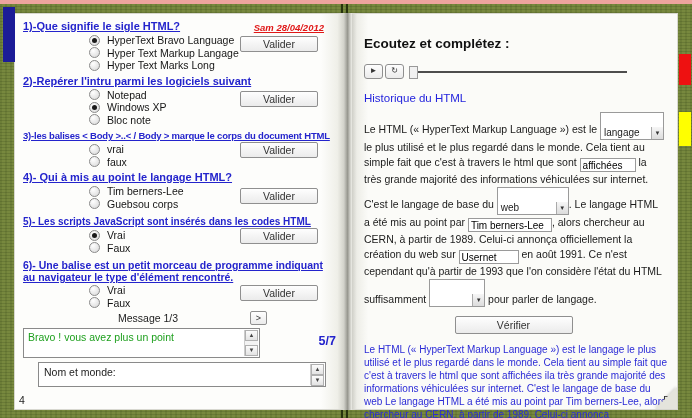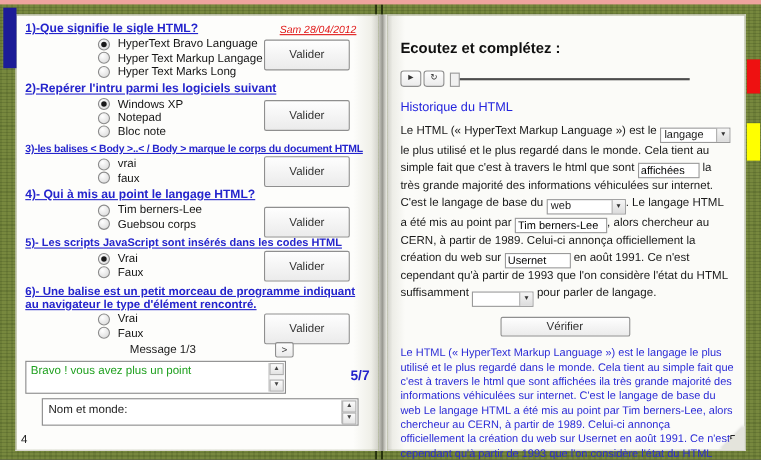--- a/index.html
+++ b/index.html
@@ -37,24 +37,24 @@
   .q5{margin-top:5px;margin-bottom:5px;}
   .q6 .q-head{font-size:10.5px;white-space:normal;width:312px;line-height:12px;}
   .opts{margin-left:66px;margin-top:1px;}
   .opt{display:flex;align-items:center;height:12.5px;font-size:10.5px;color:#151515;cursor:default;}
   .radio{position:relative;width:9px;height:9px;flex:none;margin-right:7px;border:1px solid #8a8a8a;
     border-radius:50%;background:radial-gradient(circle at 35% 30%,#fff,#d6d6d6);}
   .radio.checked::after{content:"";position:absolute;left:2px;top:2px;width:5px;height:5px;
     border-radius:50%;background:#1a1a1a;}
   .btn{box-sizing:border-box;border:1px solid #8f8f8f;border-radius:2px;color:#333;
     background:linear-gradient(#fefefe,#ebebeb);font-family:inherit;font-size:10.5px;}
-  .valider{position:absolute;right:18px;width:78px;height:28px;line-height:14px;padding:0;}
+  .valider{position:absolute;right:18px;width:78px;height:16px;line-height:14px;padding:0;}
   .q1 .valider{top:16px}.q2 .valider{top:16px}.q3 .valider{top:13px}
   .q4 .valider{top:17px}.q5 .valider{top:13px}.q6 .valider{top:26px}
-  .date{position:absolute;top:8px;right:20px;color:#e01818;font-weight:normal;font-style:italic;
+  .date{position:absolute;top:8px;right:20px;color:#e01818;font-weight:bold;font-style:italic;
     text-decoration:underline;font-size:9.5px;}
   .msg-row{position:relative;height:14px;margin-top:2px;font-size:10.5px;color:#222;}
   .msg-label{margin-left:95px;}
   .msg-next{position:absolute;right:69px;top:-1px;width:17px;height:14px;font-size:9px;line-height:11px;padding:0;}
   .msg-wrap{position:relative;margin-top:2px;}
   .msg-box{position:relative;width:237px;height:30px;box-sizing:border-box;border:1px solid #8a8a8a;background:#fff;}
   .msg-text{color:#1fa01f;font-size:10.5px;padding:2px 16px 0 4px;}
   .score{position:absolute;right:0;top:6px;color:#2323cc;font-weight:bold;font-size:12.5px;}
   .name-box{position:relative;margin:4px 0 0 15px;width:288px;height:25px;box-sizing:border-box;
     border:1px solid #8a8a8a;background:#fff;font-size:10.5px;color:#222;}
@@ -72,22 +72,22 @@
   .audio{display:flex;align-items:center;margin-top:12px;height:16px;}
   .abtn{width:19px;height:15px;border-radius:3px;font-size:8px;line-height:12px;padding:0;margin-right:2px;}
   .slider{position:relative;flex:1;height:15px;margin-left:3px;}
   .thumb{position:absolute;left:0;top:2px;width:7px;height:11px;border:1px solid #999;background:#f1f1f1;}
   .track{position:absolute;left:9px;right:36px;top:7px;height:2px;background:#4d4d4d;}
   .section-link{color:#2424dd;font-size:11.5px;margin-top:13px;}
   .cloze{margin-top:8px;width:302px;font-size:10.5px;line-height:14.5px;color:#1a1a1a;}
   .tfield{box-sizing:border-box;height:14px;border:1px solid #9a9a9a;background:#fff;font-family:inherit;
     font-size:10px;padding:0 2px;vertical-align:-3px;}
   .w56{width:56px}.w84{width:84px}.w60{width:60px}
-  .sel{display:inline-flex;box-sizing:border-box;height:14px;border:1px solid #9a9a9a;background:#fff;
-    vertical-align:-3px;align-items:center;cursor:default;}
+  .sel{display:inline-flex;box-sizing:border-box;height:28px;border:1px solid #9a9a9a;background:#fff;
+    vertical-align:-3px;align-items:flex-end;cursor:default;}
   .sel-text{flex:1;padding:0 3px;font-size:10px;line-height:12px;white-space:nowrap;overflow:hidden;}
   .sel-btn{width:11px;border-left:1px solid #aaa;background:linear-gradient(#f6f6f6,#dcdcdc);
     font-size:6px;line-height:12px;text-align:center;color:#333;}
   .sw64{width:64px}.sw72{width:72px}.sw56{width:56px}
   .verify{display:block;margin:9px auto 0;width:118px;height:18px;line-height:16px;padding:0;}
   .answer{margin-top:9px;width:304px;color:#2b2bd6;font-size:10px;line-height:13px;}
 </style>
 </head>
 <body>
 
@@ -119,26 +119,26 @@
             <span>Hyper Text Marks Long</span>
           </div>
         </div>
         <button class="btn valider">Valider</button>
       </div>
 
       <div class="q q2">
         <div class="q-head">2)-Repérer l'intru parmi les logiciels suivant</div>
         <div class="opts">
           <div class="opt">
+            <span class="radio"></span>
+            <span>Notepad</span>
+          </div>
+          <div class="opt">
             <span class="radio checked"></span>
             <span>Windows XP</span>
-          </div>
-          <div class="opt">
-            <span class="radio"></span>
-            <span>Notepad</span>
           </div>
           <div class="opt">
             <span class="radio"></span>
             <span>Bloc note</span>
           </div>
         </div>
         <button class="btn valider">Valider</button>
       </div>
 
       <div class="q q3">

